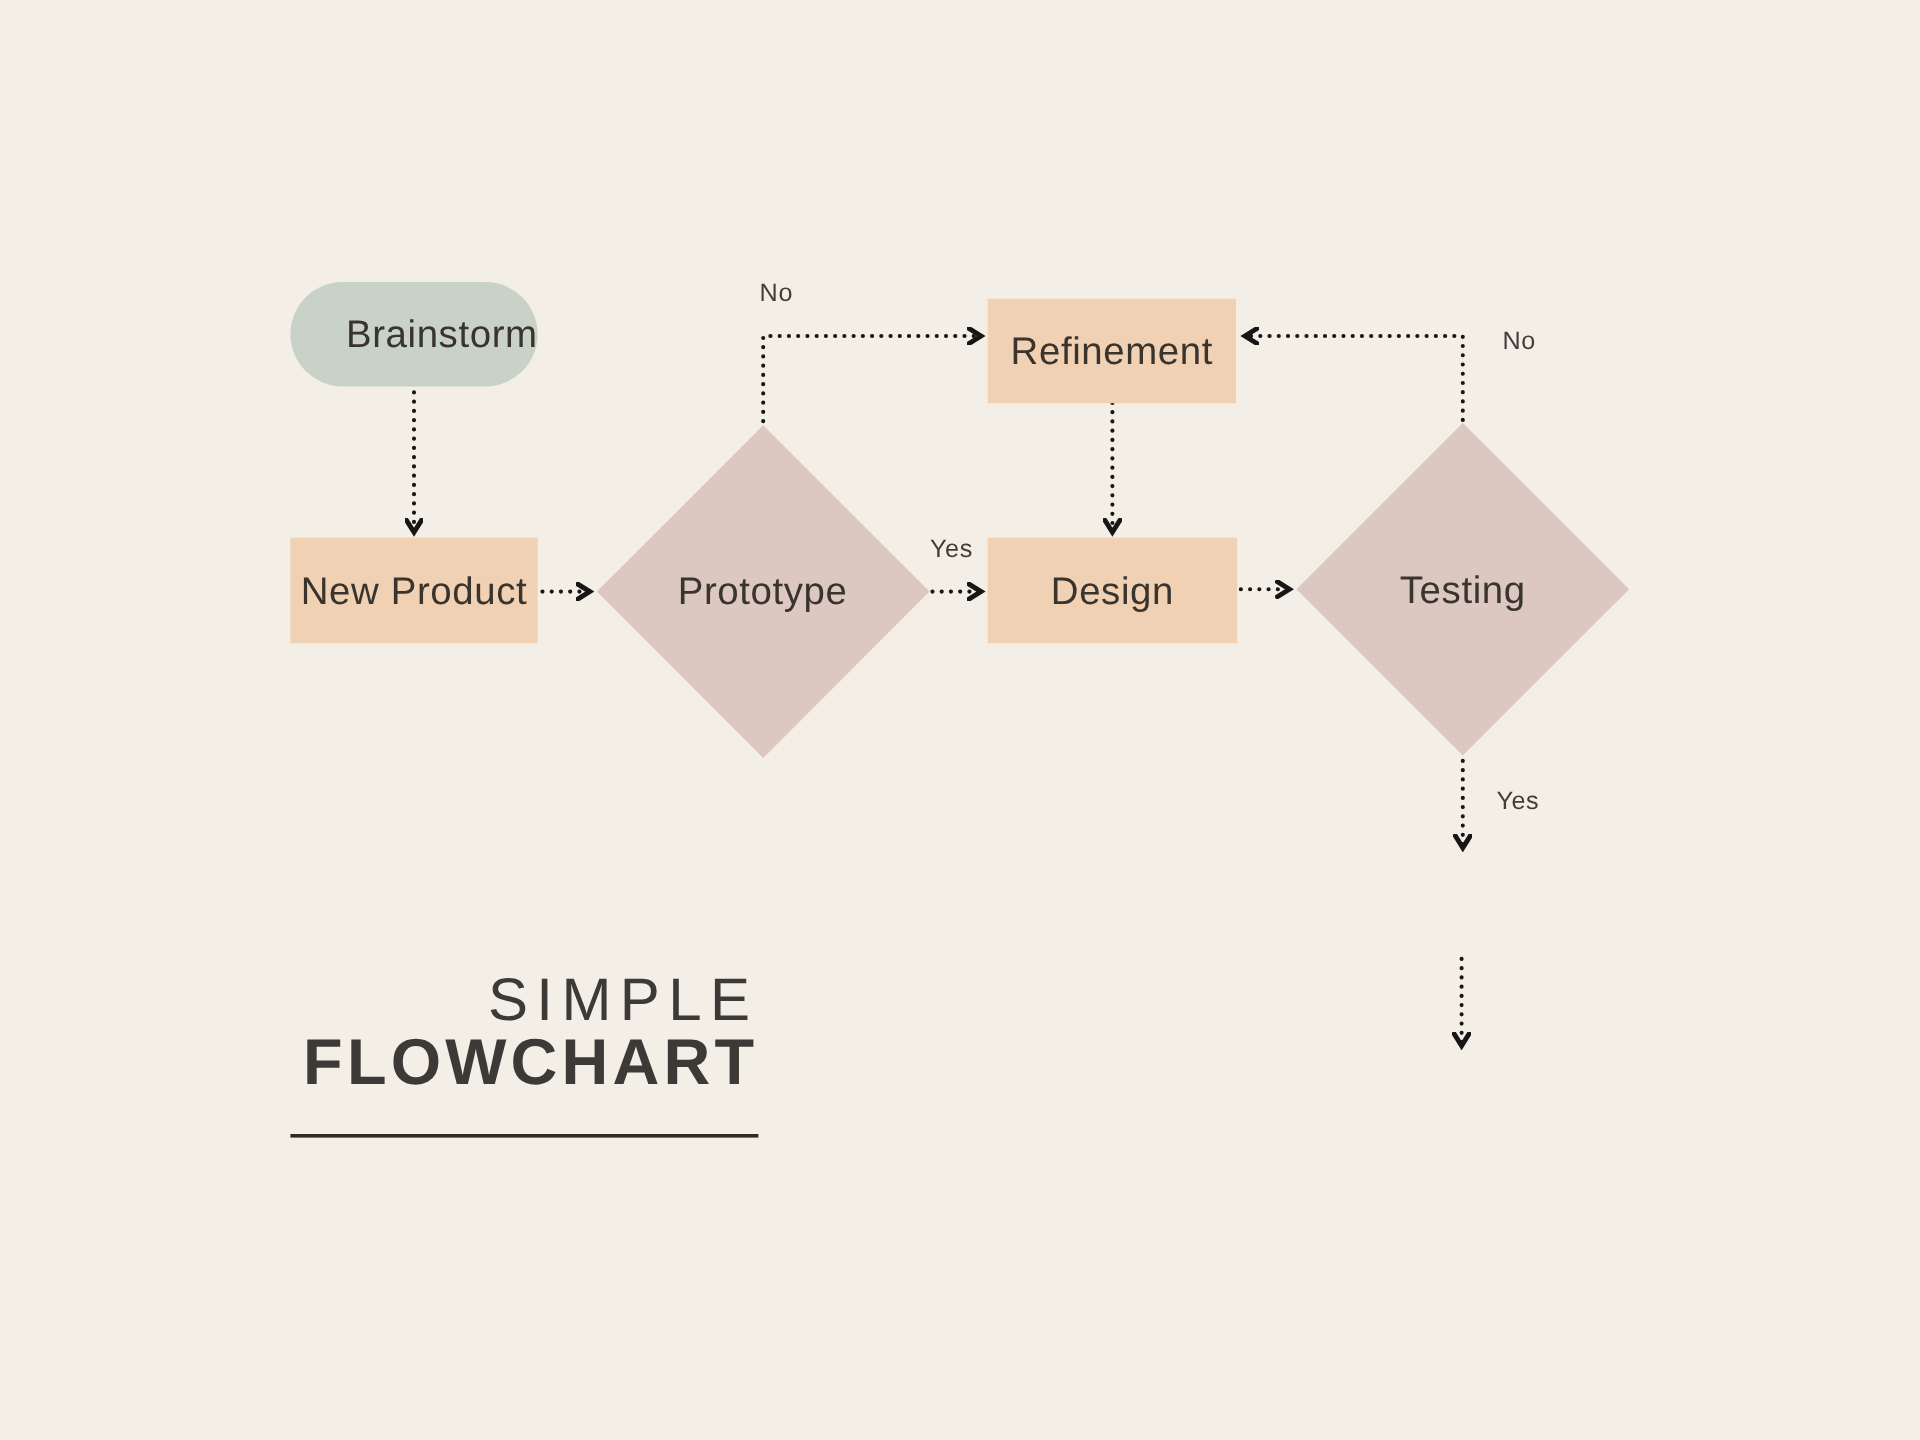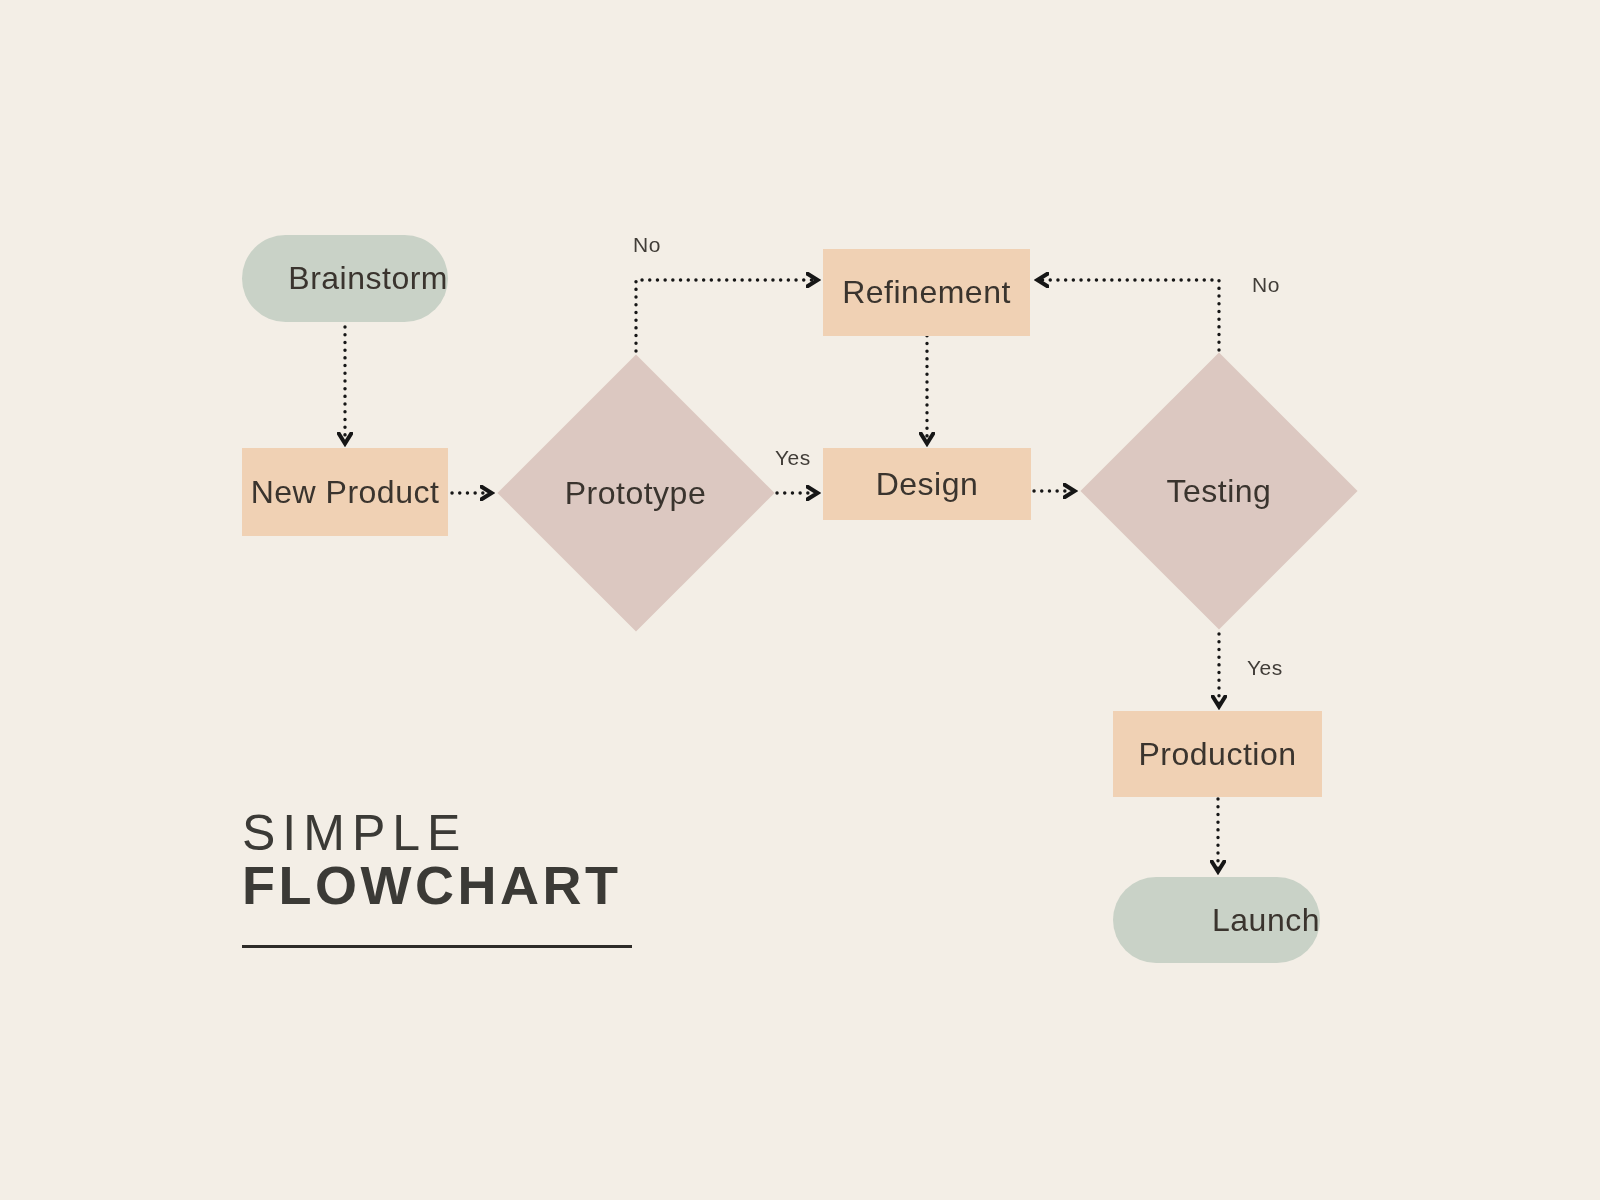--- a/index.html
+++ b/index.html
@@ -43,21 +43,21 @@
   .diamond {
     background: var(--node-diamond, #dcc8c1);
     transform: rotate(45deg);
   }
   .diamond > span { transform: rotate(-45deg); white-space: nowrap; }
 
   #n-brainstorm  { left: 242px;  top: 235px; width: 206px; height: 87px; }
   #n-new-product { left: 242px;  top: 448px; width: 206px; height: 88px; }
   #n-prototype   { left: 538px;  top: 395px; width: 196px; height: 196px; }
   #n-refinement  { left: 823px;  top: 237px; width: 207px; height: 87px; margin-top: 12px; }
-  #n-design      { left: 823px;  top: 448px; width: 208px; height: 72px; }
+  #n-design      { left: 823px;  top: 448px; width: 208px; height: 88px; }
   #n-testing     { left: 1121px; top: 393px; width: 196px; height: 196px; }
   #n-production  { left: 1113px; top: 711px; width: 209px; height: 86px; }
   #n-launch      { left: 1113px; top: 877px; width: 207px; height: 86px; border-radius: 43px; }
 
   .edge-label {
     position: absolute;
     font-size: 21px;
     line-height: 1.3;
     color: var(--label-text, #413d38);
     letter-spacing: 0.5px;
@@ -65,20 +65,21 @@
   #l-no-prototype  { left: 633px;  top: 231px; }
   #l-yes-prototype { left: 775px;  top: 444px; }
   #l-no-testing    { left: 1252px; top: 271px; }
   #l-yes-testing   { left: 1247px; top: 654px; }
 
   .title-block {
     position: absolute;
     left: 242px;
     top: 808px;
     color: var(--title-text, #3b3a36);
+    text-align: right;
   }
   .title-line1 {
     font-size: 50px;
     font-weight: 400;
     letter-spacing: 7px;
     line-height: 1;
   }
   .title-line2 {
     font-size: 54px;
     font-weight: 700;
@@ -132,27 +133,21 @@
   </div>
 
   <div class="node rect" id="n-design">
     <span>Design</span>
   </div>
 
   <div class="node diamond" id="n-testing">
     <span>Testing</span>
   </div>
 
-  <div class="node rect" id="n-production">
-    <span>Production</span>
-  </div>
 
-  <div class="node pill" id="n-launch">
-    <span>Launch</span>
-  </div>
 
   <span class="edge-label" id="l-no-prototype">No</span>
   <span class="edge-label" id="l-yes-prototype">Yes</span>
   <span class="edge-label" id="l-no-testing">No</span>
   <span class="edge-label" id="l-yes-testing">Yes</span>
 
   <div class="title-block">
     <div class="title-line1">SIMPLE</div>
     <div class="title-line2">FLOWCHART</div>
     <div class="title-rule"></div>

